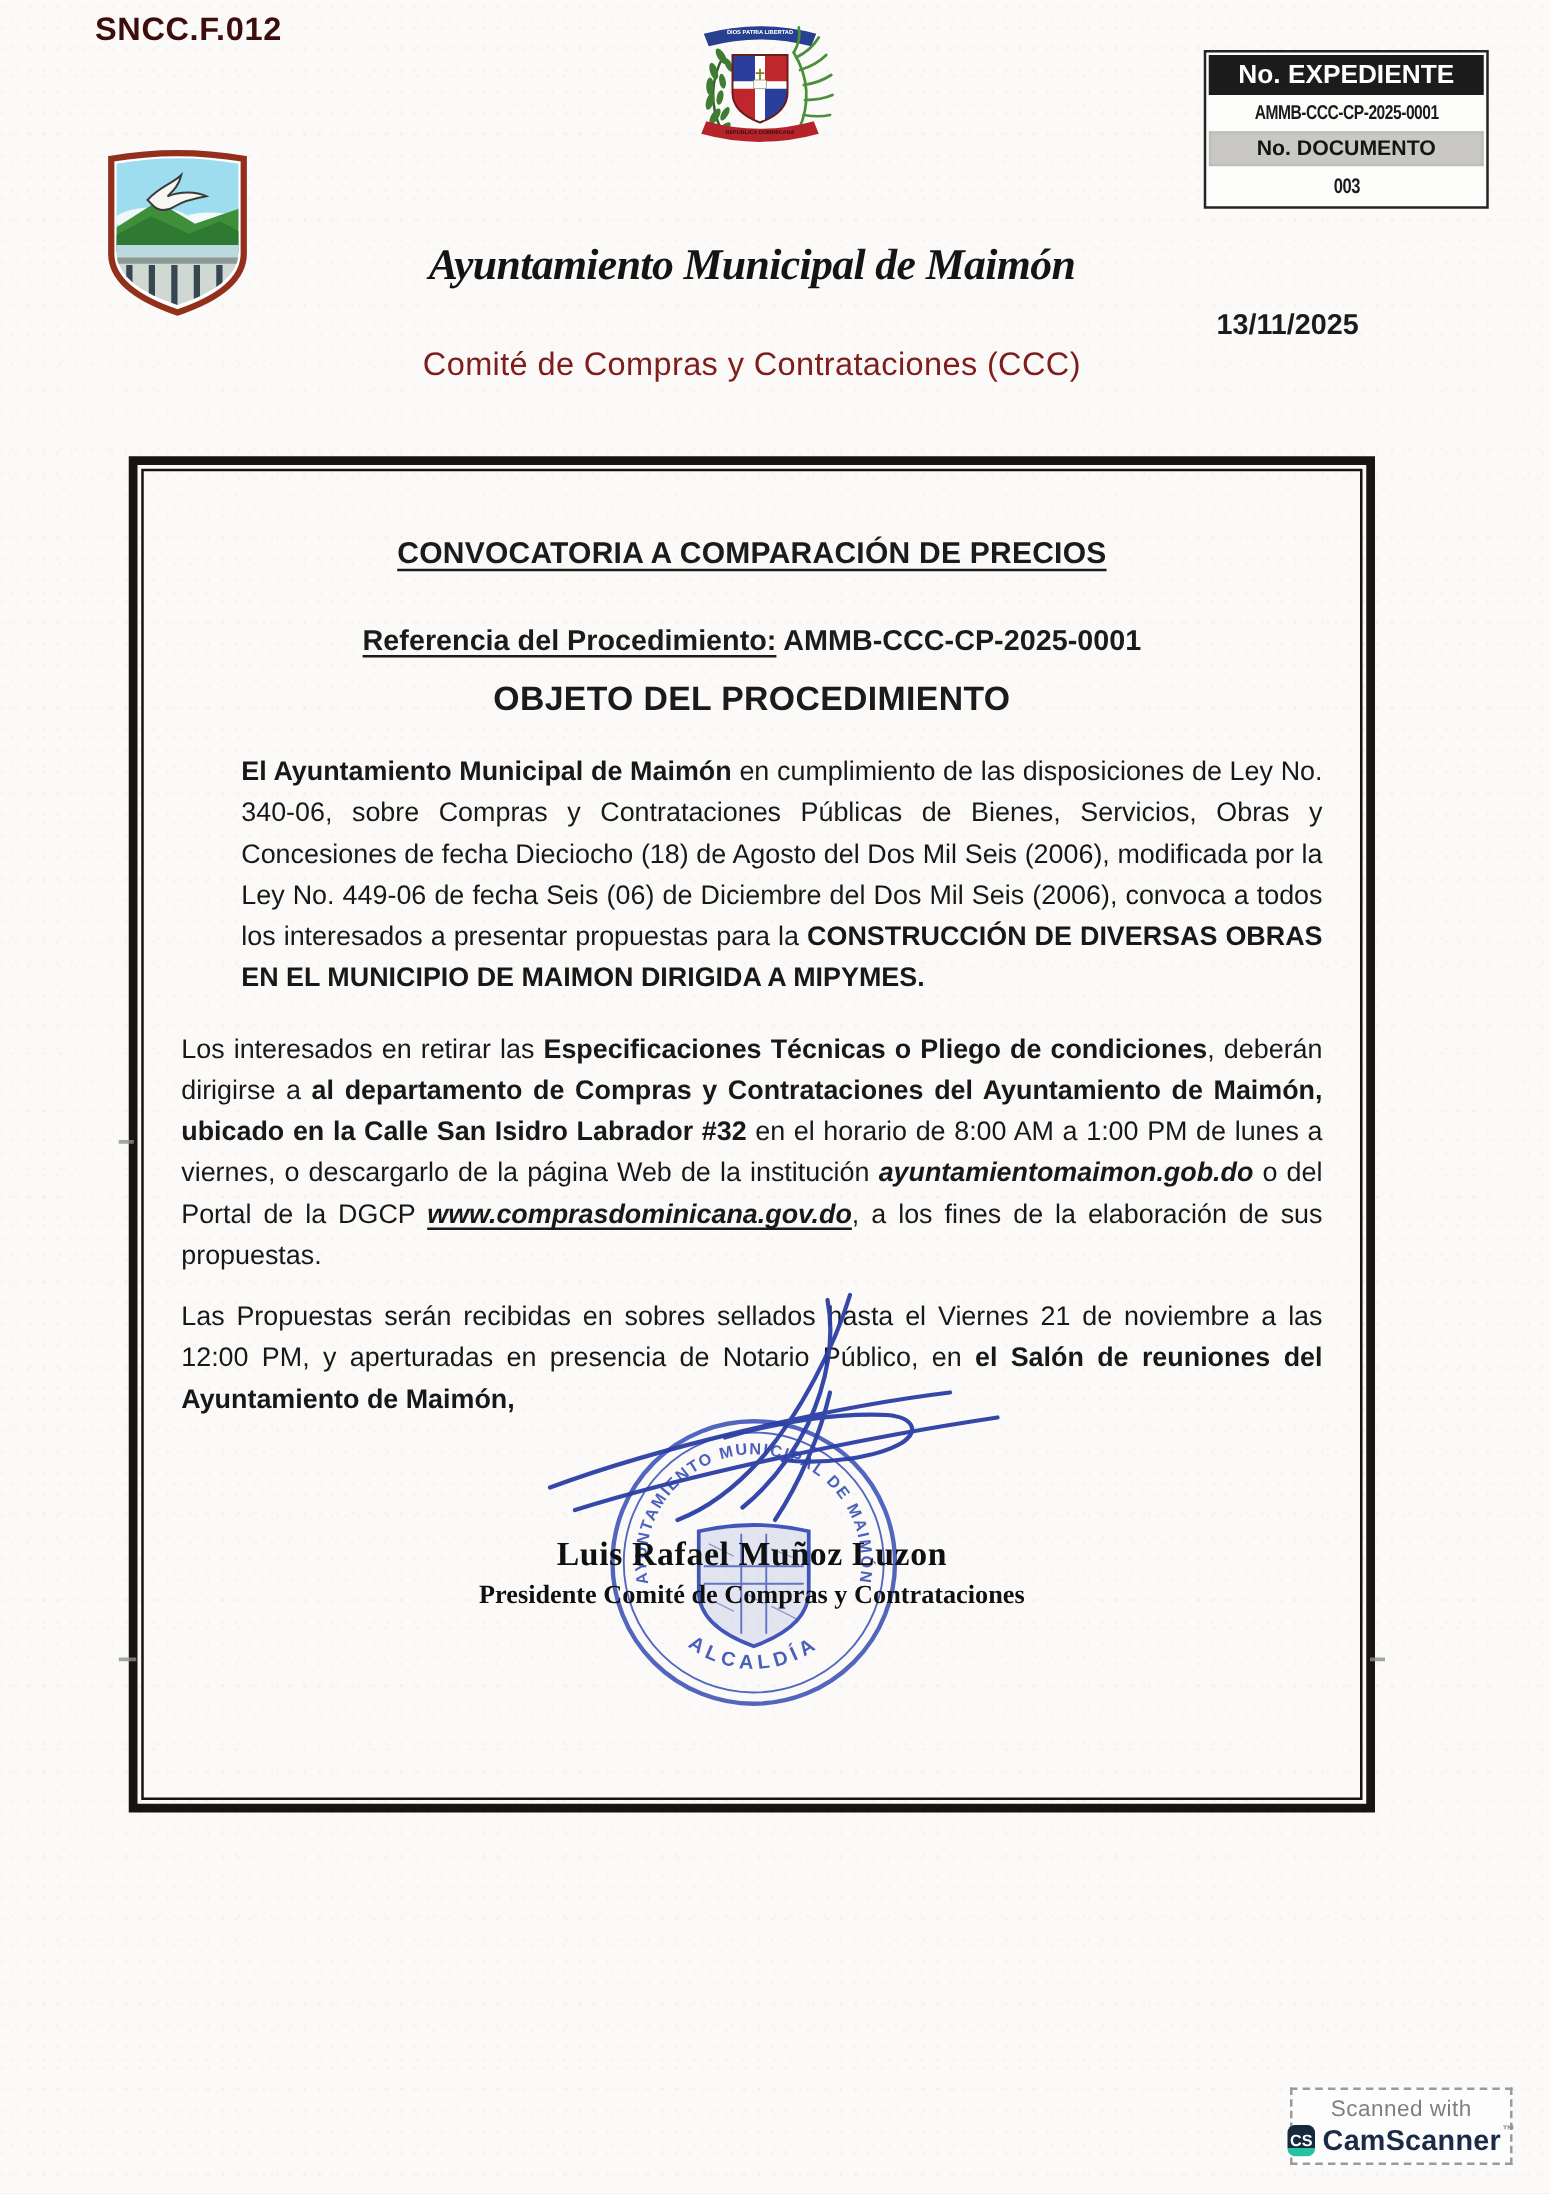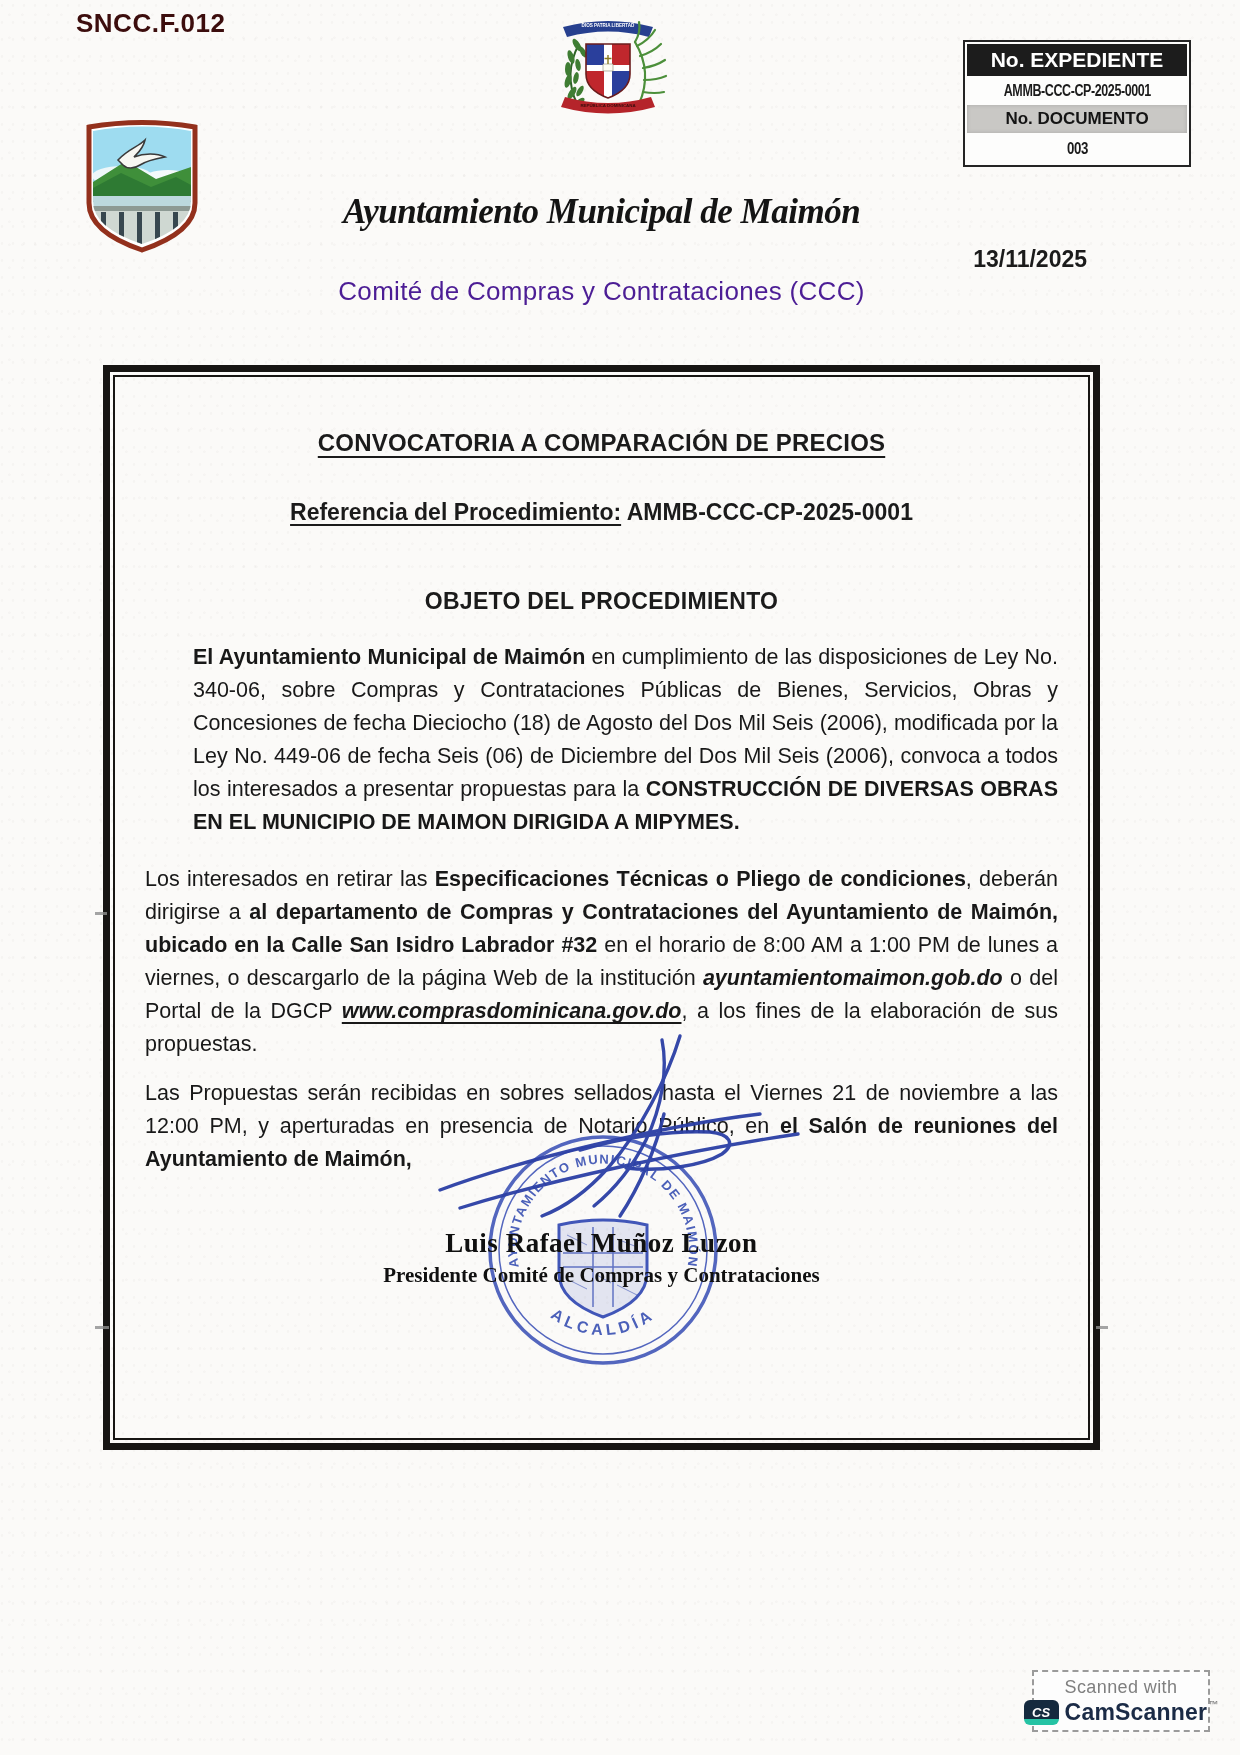--- a/index.html
+++ b/index.html
@@ -21,45 +21,45 @@
   .coat-arms{position:absolute;left:543px;top:10px;}
   .exp-box{position:absolute;left:963px;top:40px;width:228px;border:2px solid #242424;background:#fdfdfc;box-sizing:border-box;padding:2px;}
   .exp-h1{background:#1c1c1c;color:#fff;font-weight:700;font-size:21px;text-align:center;padding:4px 2px;}
   .exp-v1{text-align:center;padding:6px 0 5px;font-weight:700;font-size:16px;}
   .exp-h2{background:#c9c8c5;color:#141414;font-weight:700;font-size:17px;text-align:center;padding:4px 2px;box-shadow:inset 0 0 4px rgba(0,0,0,.15);}
   .exp-v2{text-align:center;font-weight:700;font-size:17px;padding:6px 0 4px;}
   .cond{display:inline-block;transform:scaleX(.78);transform-origin:center;white-space:nowrap;letter-spacing:-.5px;}
   .org-name{position:absolute;left:103px;top:192px;width:997px;text-align:center;
     font-family:"Liberation Serif",serif;font-style:italic;font-weight:700;font-size:35px;letter-spacing:-.5px;color:#141414;}
   .doc-date{position:absolute;right:153px;top:246px;font-weight:700;font-size:23px;}
-  .org-subtitle{position:absolute;left:103px;top:276px;width:997px;text-align:center;font-size:26px;letter-spacing:.3px;color:#4c1d95;}
+  .org-subtitle{position:absolute;left:103px;top:276px;width:997px;text-align:center;font-size:26px;letter-spacing:.3px;color:#7f1d1d;}
   .main-box{position:absolute;left:103px;top:365px;width:997px;height:1085px;border:7px solid #171513;box-sizing:border-box;}
   .main-box-inner{position:absolute;inset:3px;border:2px solid #171513;padding:0 30px;box-sizing:border-box;}
   .doc-title{margin-top:52px;text-align:center;font-size:24px;font-weight:700;letter-spacing:.2px;}
   .doc-title span{text-decoration:underline;text-decoration-thickness:2px;text-underline-offset:5px;}
   .doc-ref{margin-top:42px;text-align:center;font-size:23px;}
   .doc-ref span{text-underline-offset:5px;text-decoration-thickness:2px;}
-  .section-heading{margin-top:62px;text-align:center;font-size:23px;font-weight:700;letter-spacing:.3px;}
+  .section-heading{margin-top:18px;text-align:center;font-size:27px;font-weight:700;letter-spacing:.3px;}
   .para{margin:0;font-size:21.5px;line-height:33px;text-align:justify;color:#181818;}
   .para-1{margin-top:26px;margin-left:48px;}
   .para-2{margin-top:24px;}
   .para-3{margin-top:16px;}
   .stamp-svg{position:absolute;left:420px;top:1032px;}
   .signature-svg{position:absolute;left:430px;top:1028px;}
   .sig-name{position:absolute;left:103px;top:1228px;width:997px;text-align:center;
     font-family:"Liberation Serif",serif;font-weight:700;font-size:27px;color:#101010;letter-spacing:.5px;}
   .sig-role{position:absolute;left:103px;top:1263px;width:997px;text-align:center;
     font-family:"Liberation Serif",serif;font-weight:700;font-size:21px;color:#101010;}
   .tick{position:absolute;background:#8f8f8f;height:3px;opacity:.8;}
   .cs-badge{position:absolute;left:1032px;top:1670px;width:178px;height:62px;border:2px dashed #9b9b9b;background:#fdfdfd;
     display:flex;flex-direction:column;align-items:center;justify-content:center;gap:1px;box-sizing:border-box;}
   .cs-top{font-size:18px;color:#7f7f7f;letter-spacing:.4px;}
   .cs-row{display:flex;align-items:center;gap:6px;}
-  .cs-icon{width:35px;height:25px;border-radius:6px;background:linear-gradient(#152a3e 74%, #25c3a4 74%);
-    color:#fff;font-weight:700;font-size:13px;display:flex;align-items:center;justify-content:center;font-style:italic;}
+  .cs-icon{width:22px;height:25px;border-radius:6px;background:linear-gradient(#152a3e 74%, #25c3a4 74%);
+    color:#fff;font-weight:700;font-size:13px;display:flex;align-items:center;justify-content:center;}
   .cs-brand{font-size:23px;font-weight:700;color:#1b2b46;letter-spacing:.2px;}
   .cs-tm{font-size:10px;color:#8a8a8a;vertical-align:top;margin-left:1px;}
 </style>
 </head>
 <body>
 
 <div class="page">
 
   <div class="form-code">SNCC.F.012</div>
 

